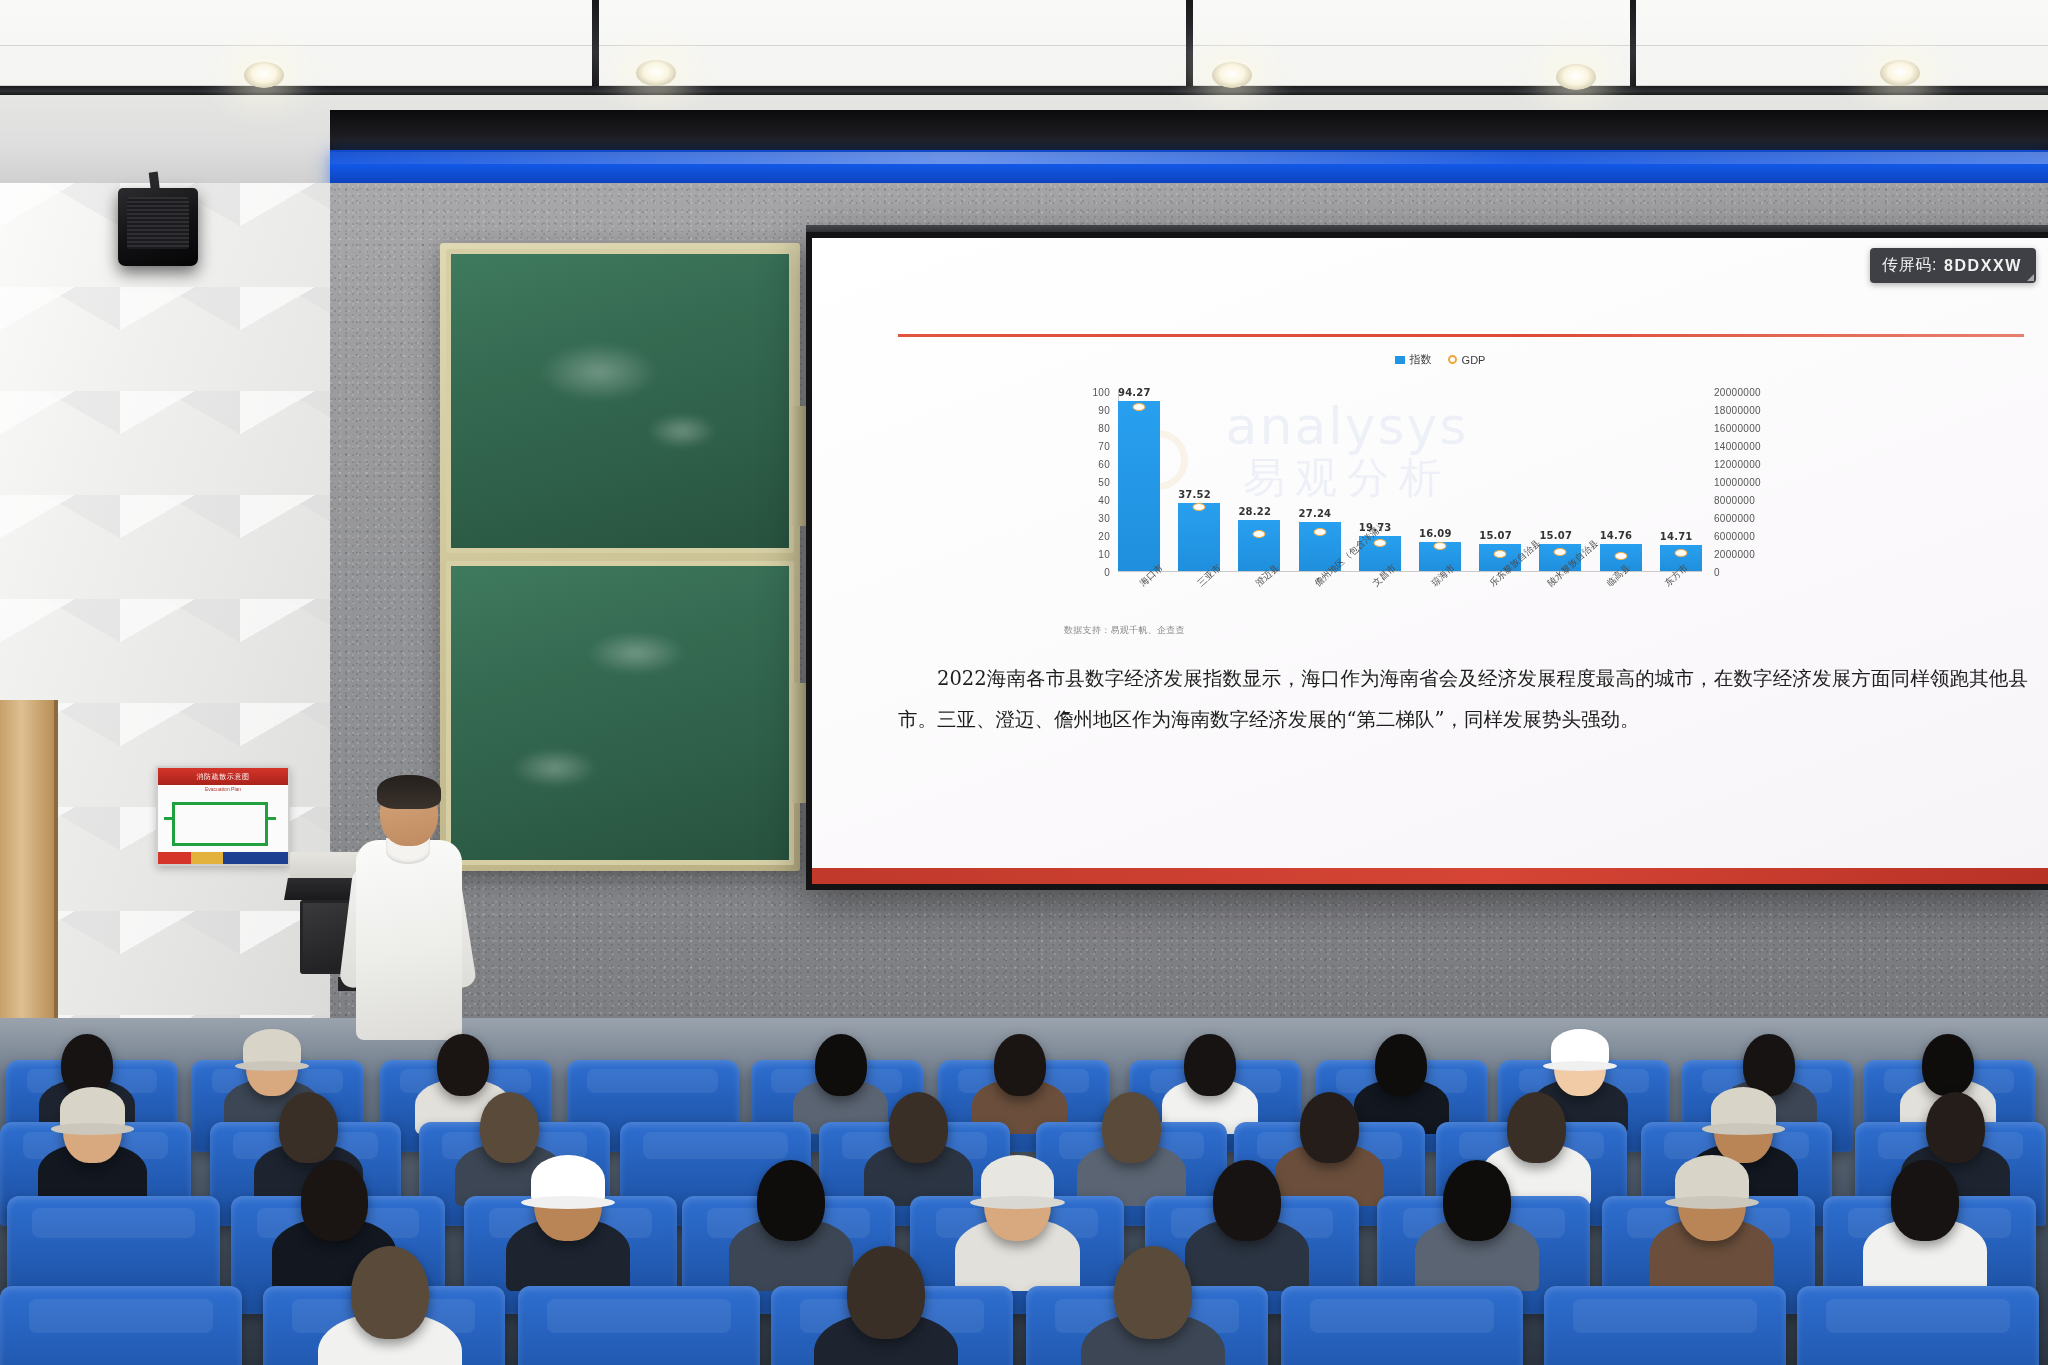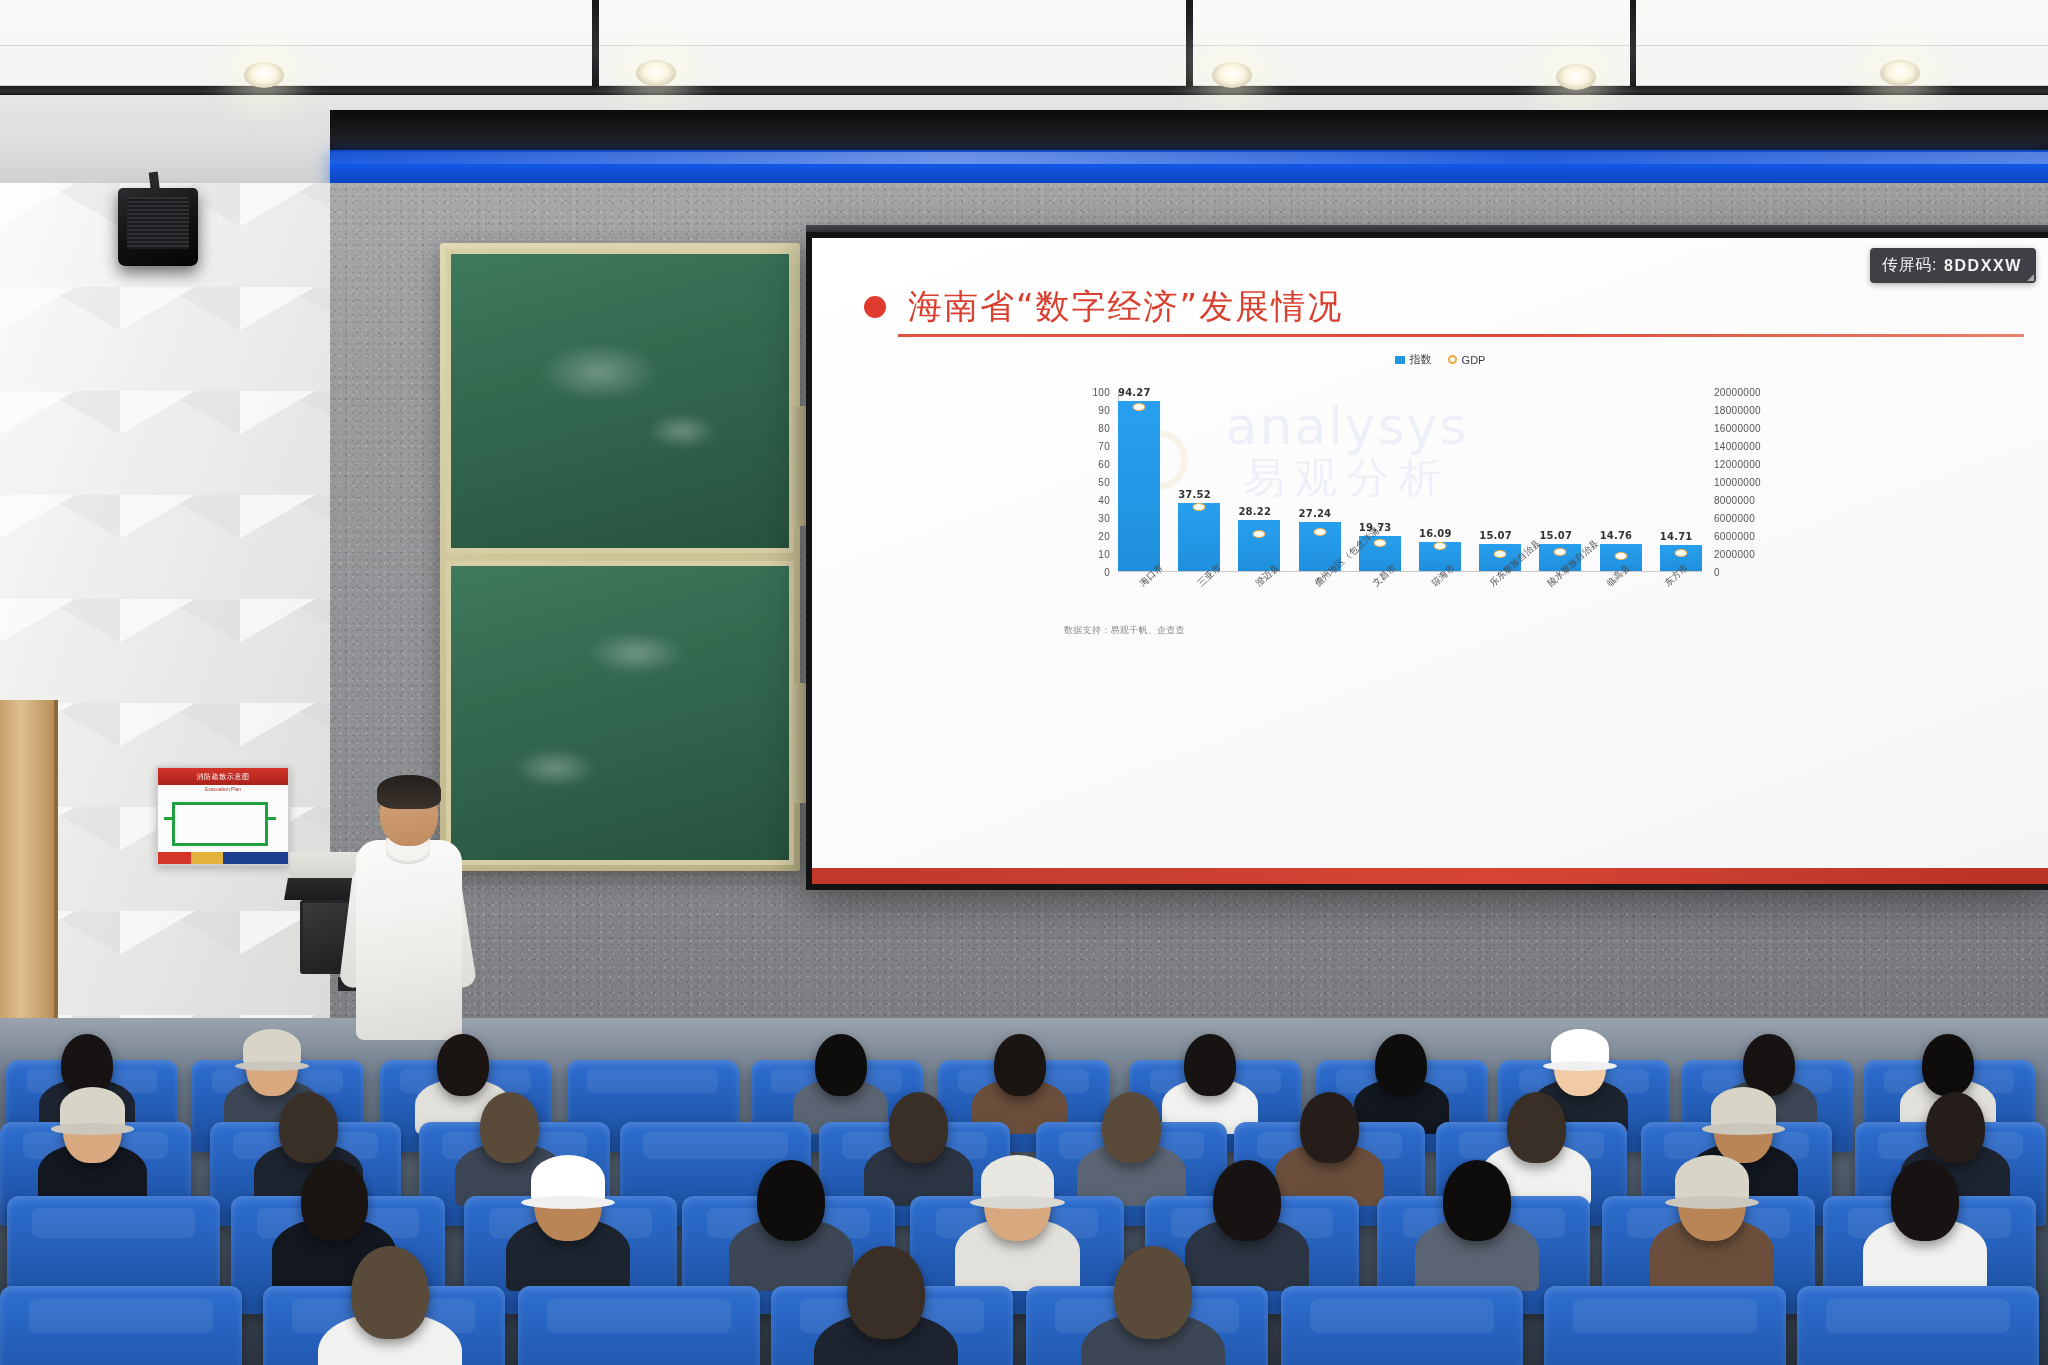--- a/index.html
+++ b/index.html
@@ -452,24 +452,20 @@
 
   <div class="screen-shell">
     <div class="slide">
 
       <div class="screencode">
         <span>传屏码:</span>
         <span class="code">8DDXXW</span>
         <span class="corner"></span>
       </div>
 
-      <div class="slide-title-row">
-        <span class="title-dot"></span>
-        <span class="slide-title">海南省“数字经济”发展情况</span>
-      </div>
       <div class="title-rule"></div>
 
       <div class="chart-wrap">
         <div class="watermark">
           <div class="wm-ring"></div>
 
           <div class="wm-line1">analysys</div>
           <div class="wm-line2">易观分析</div>
         </div>
 
@@ -587,20 +583,21 @@
             <span class="xlab" style="left: 53.2%; top: 2px;">琼海市</span>
             <span class="xlab" style="left: 63.2%; top: 2px;">乐东黎族自治县</span>
             <span class="xlab" style="left: 73.2%; top: 2px;">陵水黎族自治县</span>
             <span class="xlab" style="left: 83.2%; top: 2px;">临高县</span>
             <span class="xlab" style="left: 93.2%; top: 2px;">东方市</span>
           </div>
         <div class="chart-source">数据支持：易观千帆、企查查</div>
       </div>
 
       <div class="slide-body" id="slideBody">
+          <p>2022海南各市县数字经济发展指数显示，海口作为海南省会及经济发展程度最高的城市，在数字经济发展方面同样领跑其他县市。三亚、澄迈、儋州地区作为海南数字经济发展的“第二梯队”，同样发展势头强劲。</p>
         </div>
 
       <div class="slide-bottom-bar"></div>
     </div>
   </div>
 
   <div class="floor"></div>
 
   <div class="desk-items"></div>
   <div class="laptop"></div>

